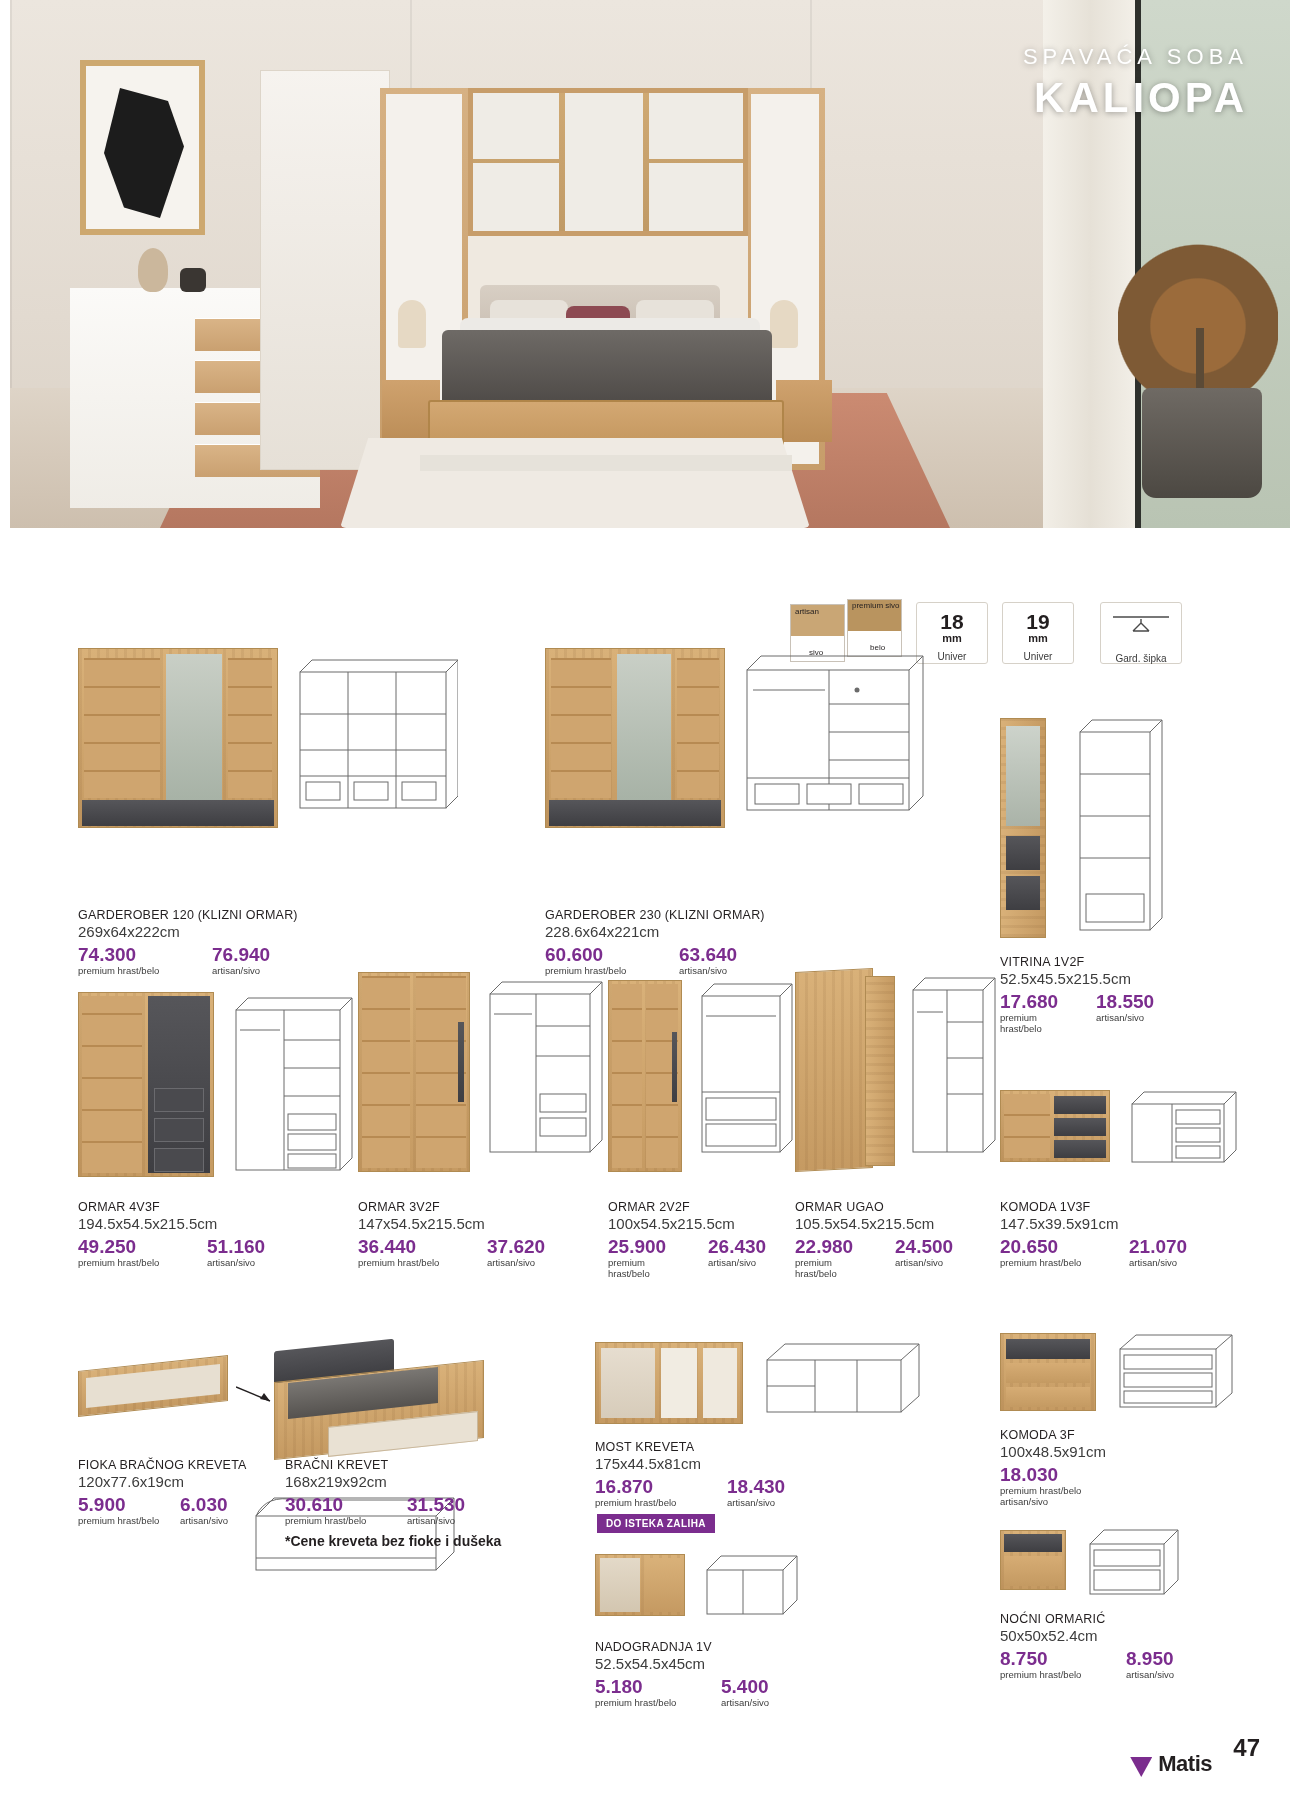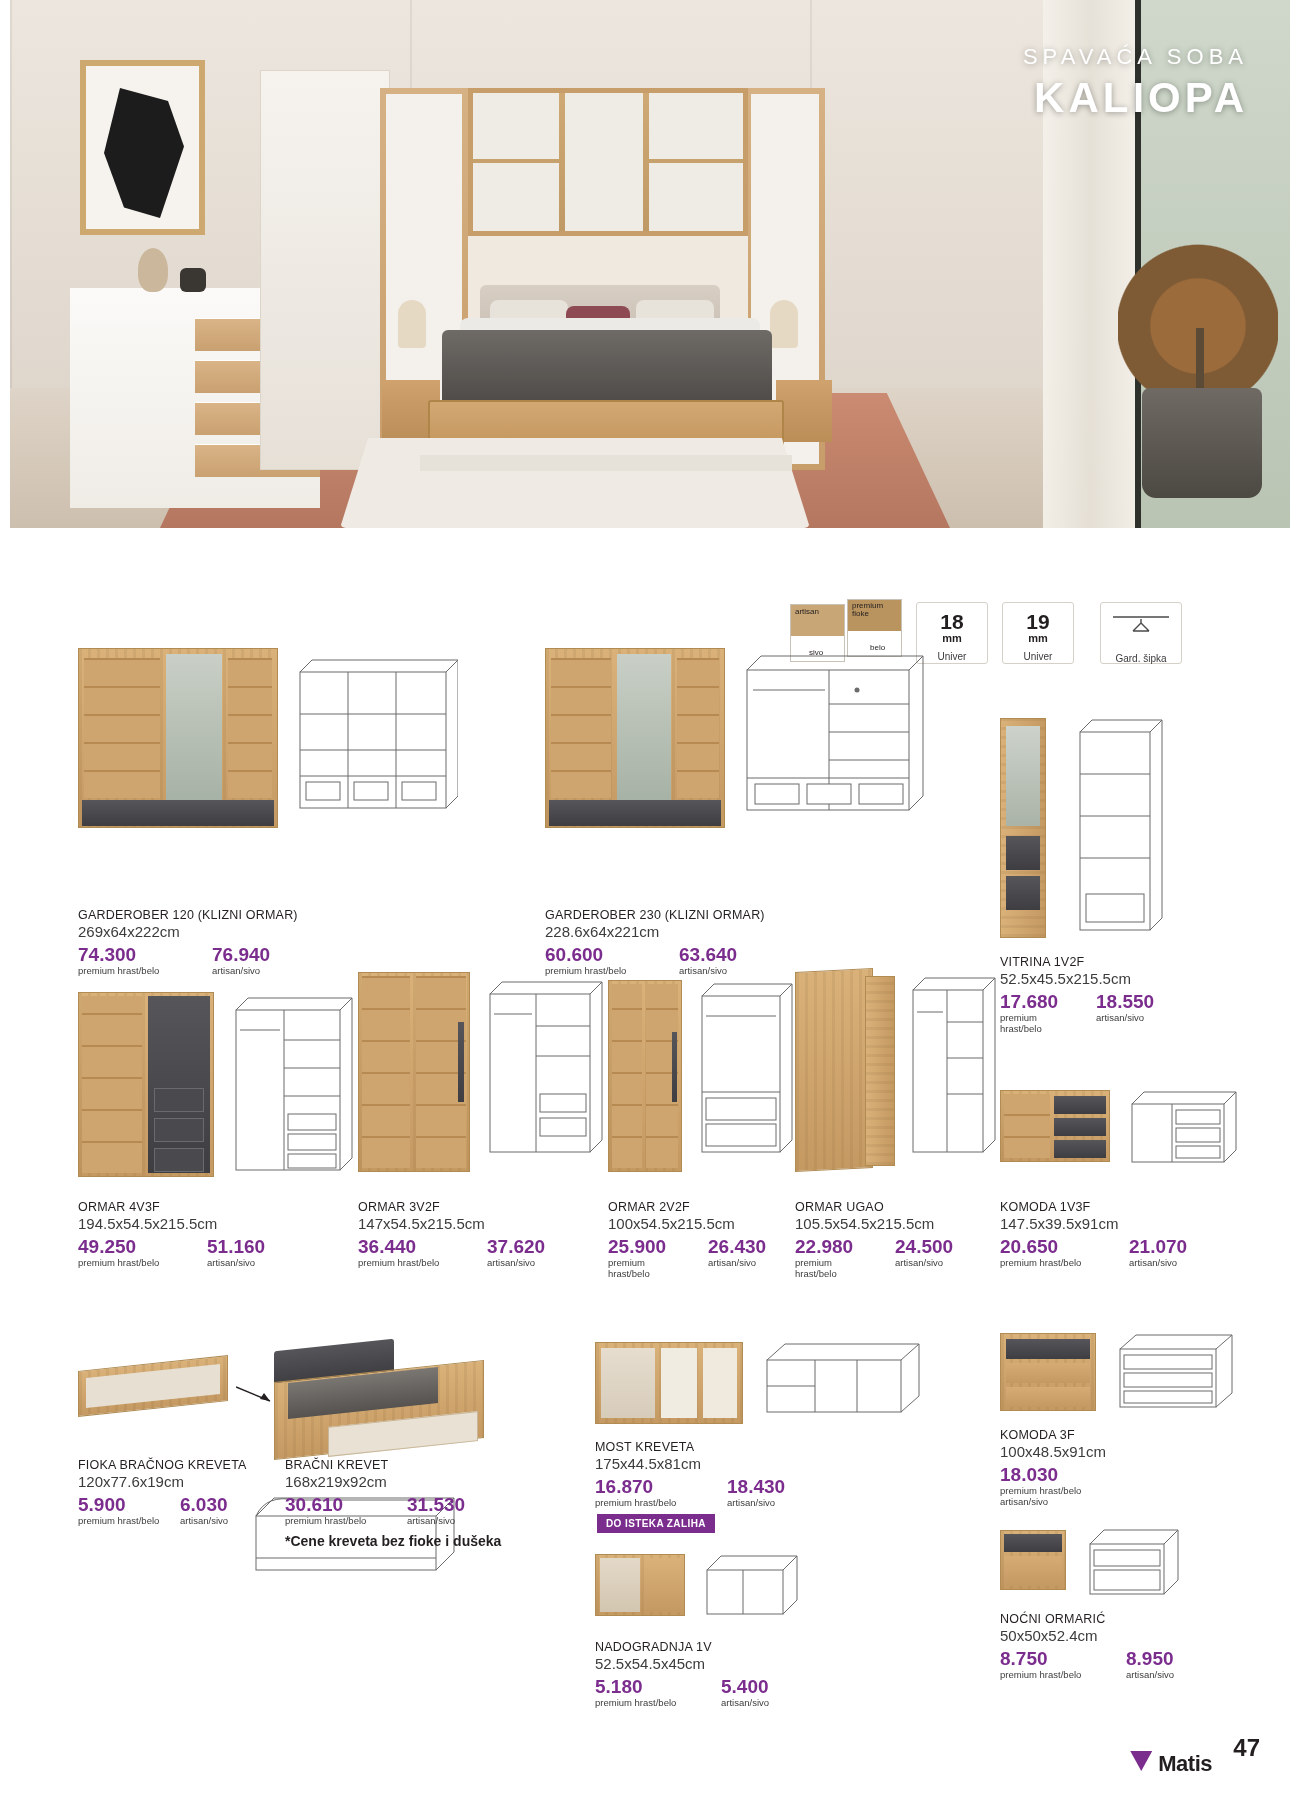--- a/index.html
+++ b/index.html
@@ -159,21 +159,21 @@
       linear-gradient(180deg,#d9b179,#c59a62);
   }
   .wood-v { background:
       repeating-linear-gradient(0deg, rgba(120,80,40,.10) 0 3px, rgba(255,255,255,0) 3px 9px),
       linear-gradient(90deg,#d9b179,#c59a62);
   }
   .dark { background:linear-gradient(180deg,#56565a,#3e3e42); }
   .mirror { background:linear-gradient(180deg,#c9cfc6,#a7b2a6); }
 
   
-  .footer-logo { position:absolute; right:88px; bottom:36px; display:flex; align-items:flex-start; }
+  .footer-logo { position:absolute; right:88px; bottom:36px; display:flex; align-items:flex-end; }
   .footer-logo .m { width:22px; height:20px; background:#7b2d8e;
       clip-path:polygon(0 0,100% 0,50% 100%); margin-right:6px; }
   .footer-logo .txt { font-size:22px; font-weight:bold; color:#231f20; letter-spacing:-.5px; }
   .page-no { position:absolute; right:40px; bottom:51px; font-size:24px; font-weight:bold; color:#231f20; }
 </style>
 </head>
 <body>
 
 <div class="hero">
   <div class="hero-wall fx"></div>
@@ -236,21 +236,21 @@
   </div>
 </div>
 
 <div class="legend">
   <div class="swatch-group">
     <div class="sw sw1">
       <span class="lbl t">artisan</span>
       <span class="lbl b">sivo</span>
     </div>
     <div class="sw sw2">
-      <span class="lbl t">premium fioke</span>
+      <span class="lbl t">premium sivo</span>
       <span class="lbl b">belo</span>
     </div>
   </div>
 
   <div class="chip" style="left:126px; top:-10px;">
     <div class="big">18</div>
     <div class="mm">mm</div>
     <div class="nm">Univer</div>
   </div>
   <div class="chip" style="left:212px; top:-10px;">

